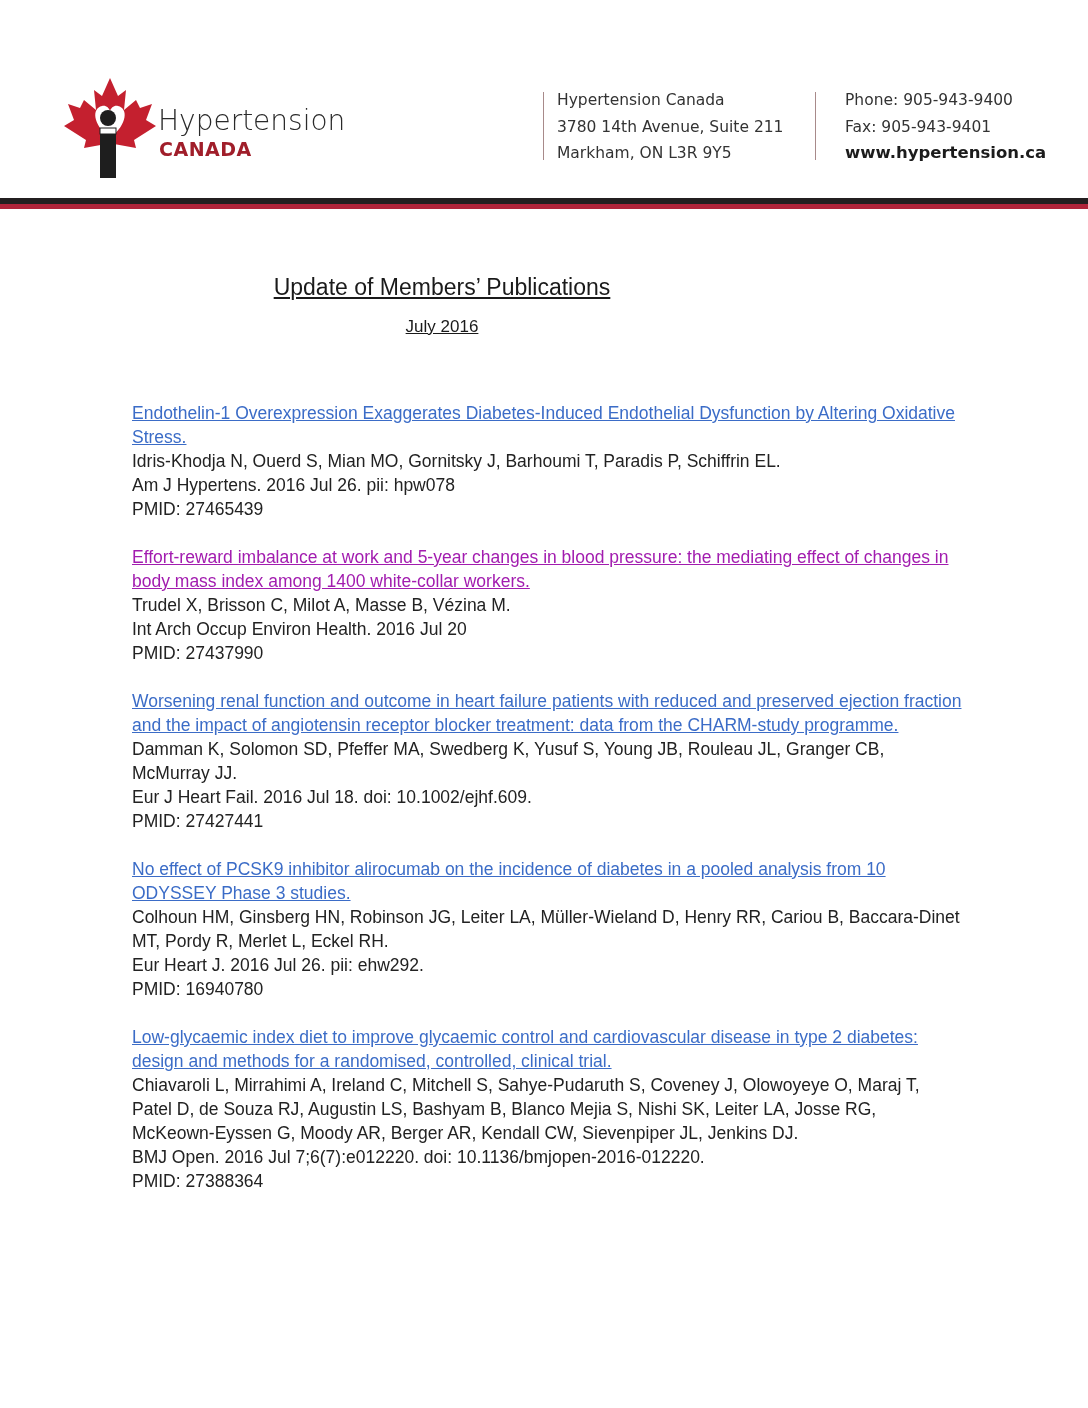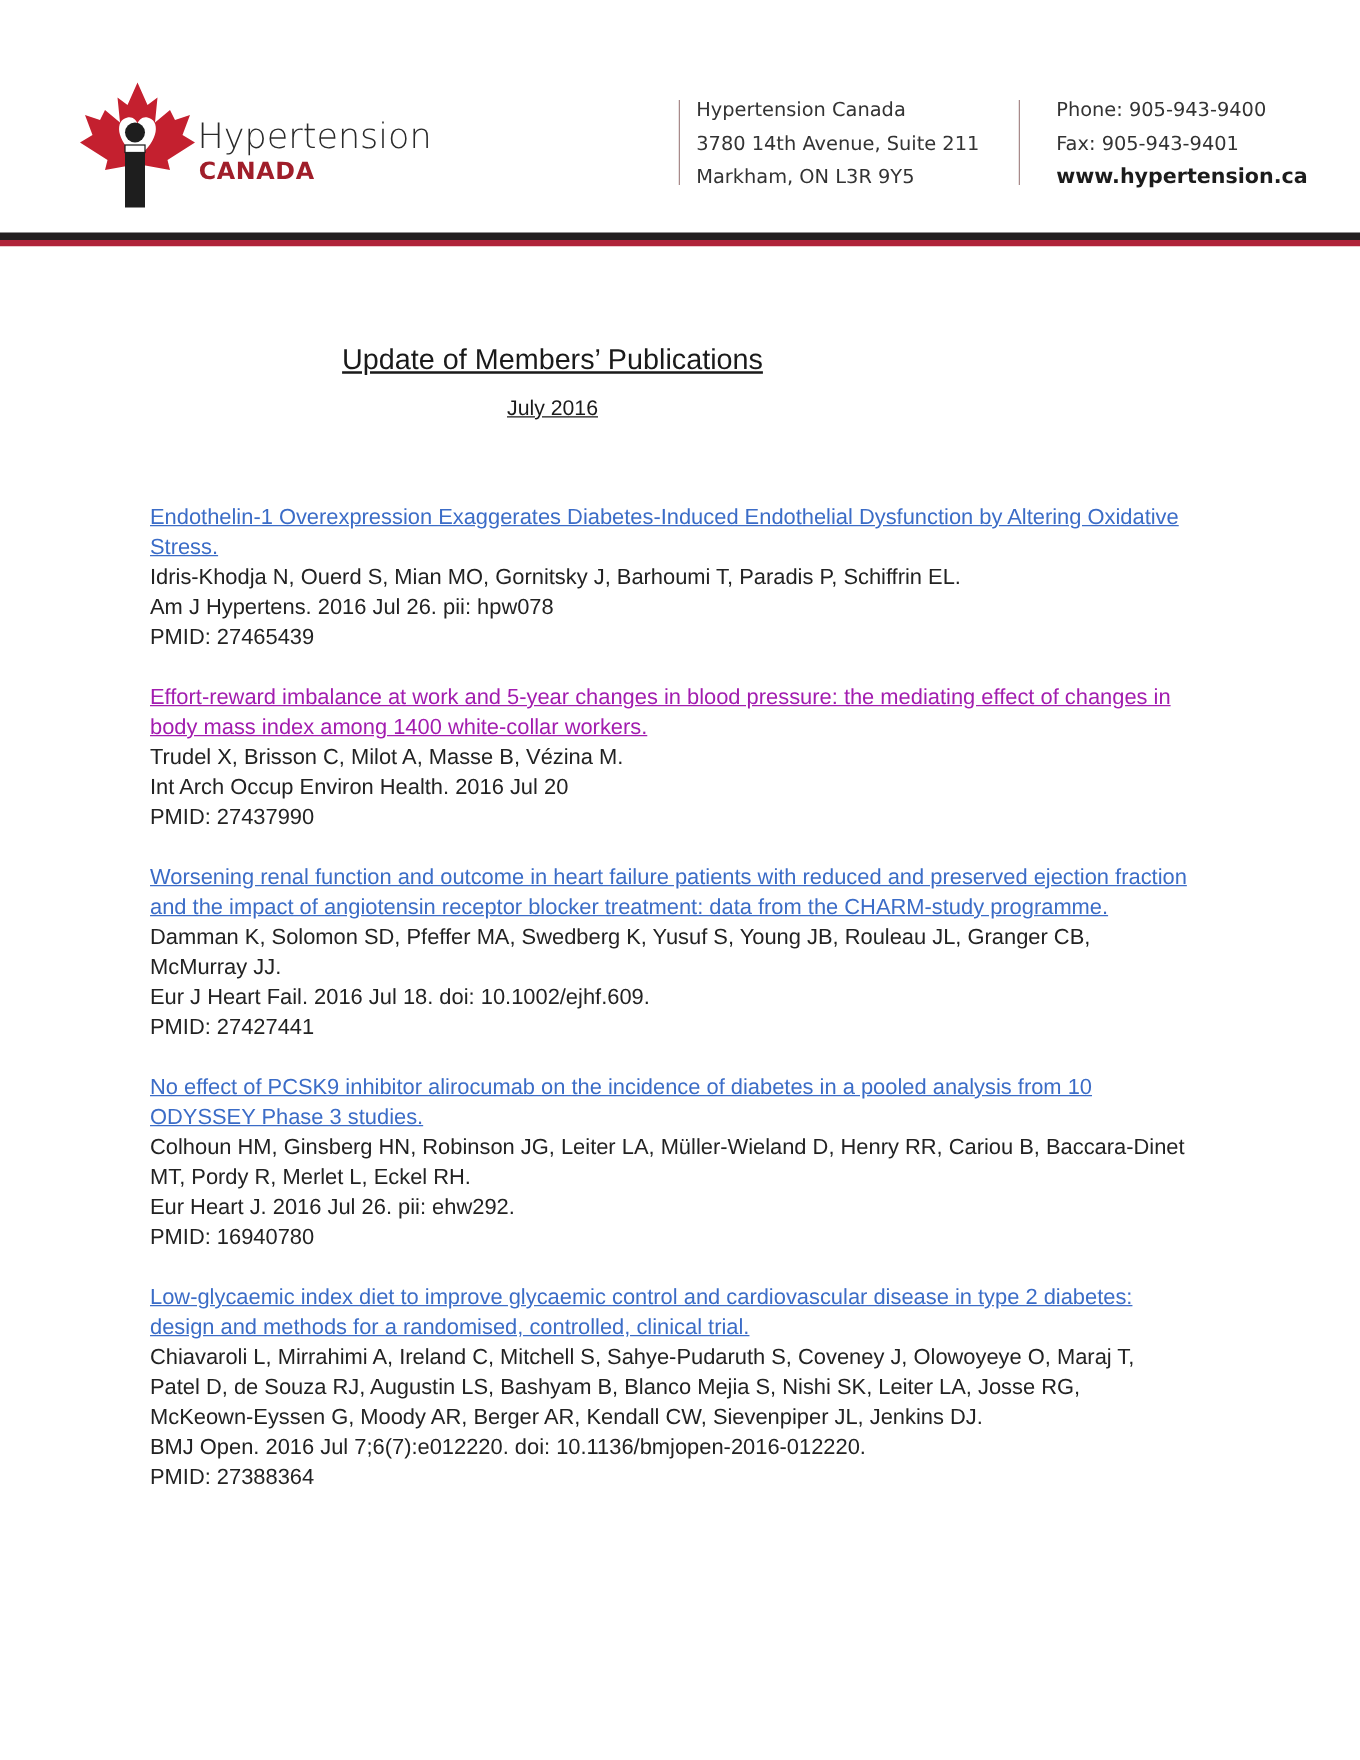--- a/index.html
+++ b/index.html
@@ -1,37 +1,37 @@
 <!DOCTYPE html>
 <html><head>
 <meta charset="utf-8">
 <style>
   html, body { margin: 0; padding: 0; background: #ffffff; }
   body { width: 1088px; height: 1408px; position: relative; overflow: hidden; font-family: "Liberation Sans", sans-serif; color: #222; }
 
-  .letterhead { position: absolute; left: 0; top: 0; width: 1088px; height: 200px; }
+  .letterhead { position: absolute; left: 0; top: 12px; width: 1088px; height: 200px; }
   .logo { position: absolute; left: 62px; top: 64px; width: 290px; height: 106px; }
   .logo svg { position: absolute; left: 0; top: 0; }
   .logo-word { position: absolute; left: 96px; top: 28px; font-family: "DejaVu Sans", sans-serif; font-weight: 300; font-size: 28px; color: #2a2a2a; letter-spacing: 0px; }
   .logo-sub { position: absolute; left: 97px; top: 62px; font-family: "DejaVu Sans", sans-serif; font-size: 19px; color: #a01e2a; letter-spacing: 0.5px; font-weight: bold; }
 
   .vbar { position: absolute; width: 1px; background: #a88a8a; }
   .addr, .contact { position: absolute; font-family: "DejaVu Sans", sans-serif; font-size: 15.5px; color: #333; line-height: 26.5px; }
   .addr { left: 557px; top: 75px; }
   .contact { left: 829px; top: 75px; margin-left: 16px; }
   .contact .web { font-weight: bold; color: #1c1c1c; font-size: 16.5px; }
 
   .rule-black { position: absolute; left: 0; top: 186px; width: 1088px; height: 6px; background: #231f20; }
   .rule-red { position: absolute; left: 0; top: 192px; width: 1088px; height: 5px; background: #b0243a; }
 
   .title-block { position: absolute; left: 0; top: 274px; width: 884px; text-align: center; }
   .doc-title { font-size: 23px; text-decoration: underline; color: #1a1a1a; display: inline-block; }
   .doc-subtitle { font-size: 17px; text-decoration: underline; color: #1a1a1a; margin-top: 16px; }
 
-  .pubs { position: absolute; left: 120px; top: 401px; width: 830px; }
+  .pubs { position: absolute; left: 132px; top: 401px; width: 830px; }
   .pub { margin-bottom: 24px; font-size: 17.5px; line-height: 24px; color: #222; }
   .pub a { color: #3b6cc7; text-decoration: underline; display: block; }
   .pub .line { display: block; }
 </style>
 </head>
 <body>
 
 <div class="letterhead">
   <div class="logo">
     <svg width="96" height="106" viewBox="0 0 96 106">

